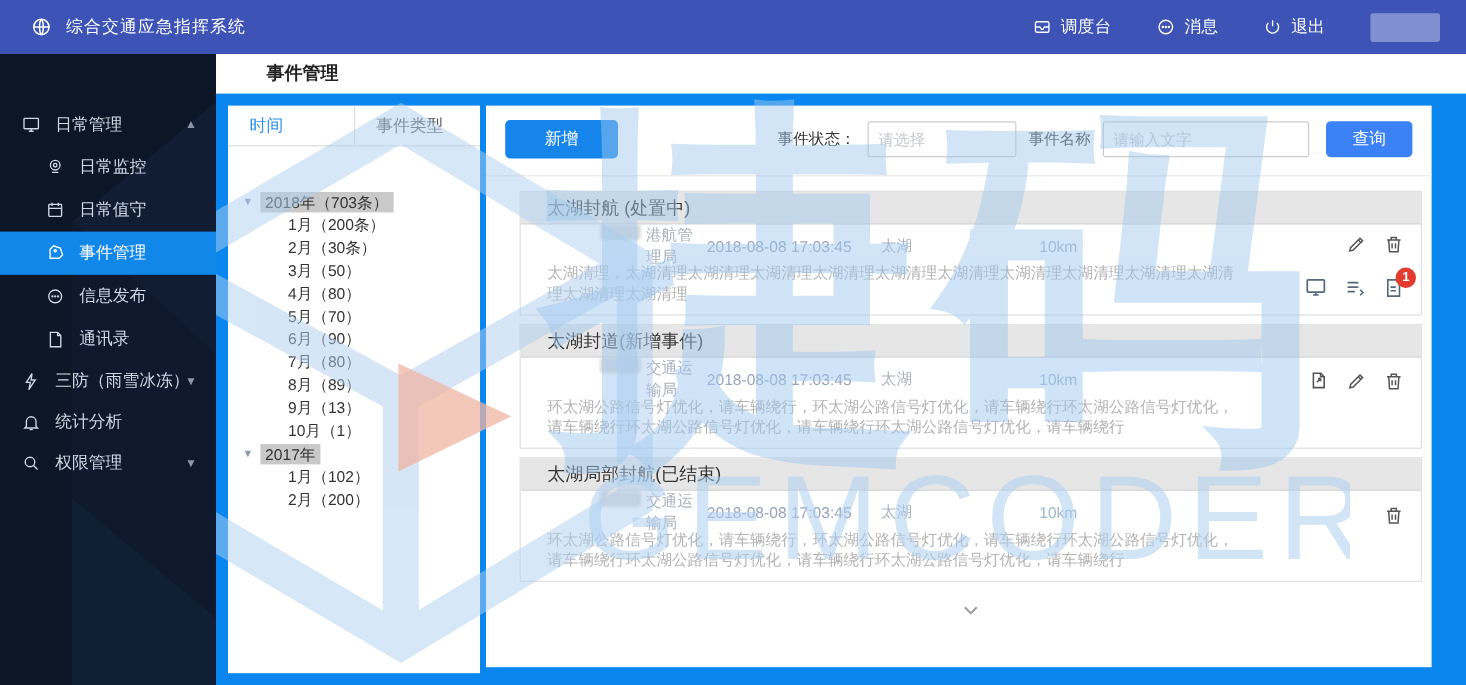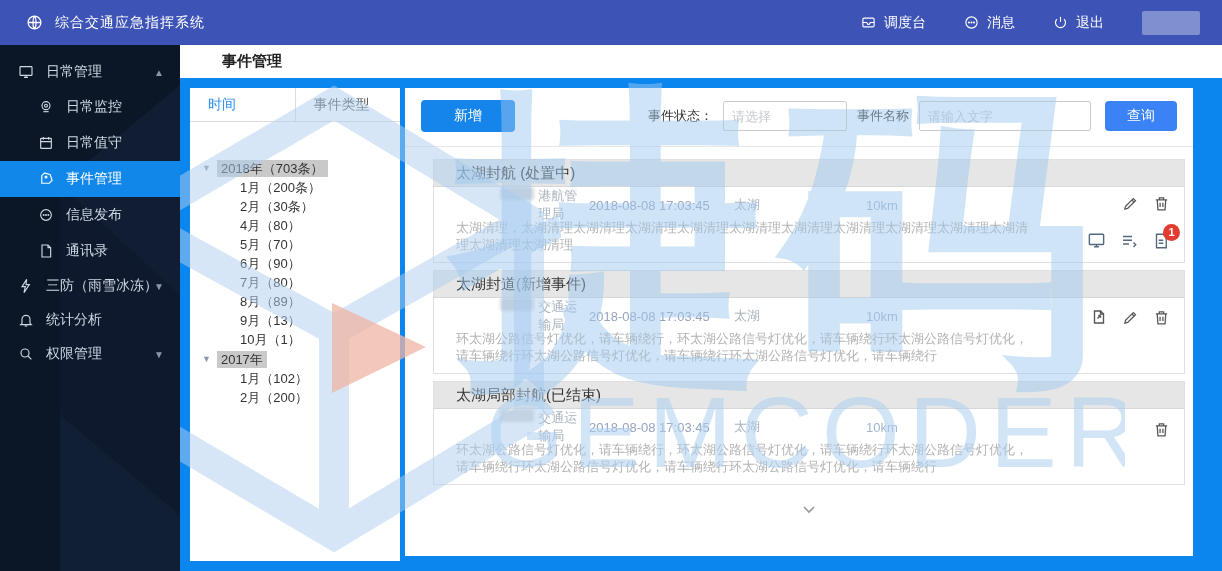--- a/index.html
+++ b/index.html
@@ -13,21 +13,21 @@
   .brand { display:flex; align-items:center; gap:12px; padding-left:26px; font-size:14px; letter-spacing:1px; }
   .topbar-right { margin-left:auto; display:flex; align-items:center; gap:38px; padding-right:22px; font-size:14px;text-align:right; }
   .top-item { display:flex; align-items:center; gap:8px; cursor:pointer; }
   .user-redact { width:58px; height:24px; background:rgba(255,255,255,.35); border-radius:2px; }
   .icon { display:inline-flex; align-items:center; justify-content:center; }
 
   
   .sidebar { position:absolute; left:0; top:45px; width:180px; height:526px;
     background:#0b1626; color:#cfd8e3; z-index:25; overflow:hidden; }
   .sidebar .pattern { position:absolute; inset:0; pointer-events:none; }
-  .menu { position:relative; padding-top:10px; }
+  .menu { position:relative; padding-top:10px;margin-top:32px; }
   .menu-item { height:36px; display:flex; align-items:center; gap:12px;
     padding-left:18px; font-size:14px; cursor:pointer; position:relative; }
   .menu-item.child { padding-left:38px;text-align:right; }
   .menu-item .chev { position:absolute; right:16px; color:#8a97a8; font-size:10px; }
   .menu-item.active { background:#1287ea; color:#fff; }
   .menu-item.header { height:34px; }
 
   
   .page-header { position:absolute; left:180px; top:45px; width:1042px; height:33px;
     background:#fff; display:flex; align-items:center; padding-left:42px;
@@ -246,20 +246,21 @@
       <span>事件类型</span>
     </div>
   </div>
   <div class="tree">
     <div class="tree-year">
       <span class="tree-arrow">▼</span>
       <span class="ylabel">2018年（703条）</span>
     </div>
     <div class="tree-month">1月（200条）</div>
     <div class="tree-month">2月（30条）</div>
+    <div class="tree-month">3月（50）</div>
     <div class="tree-month">4月（80）</div>
     <div class="tree-month">5月（70）</div>
     <div class="tree-month">6月（90）</div>
     <div class="tree-month">7月（80）</div>
     <div class="tree-month">8月（89）</div>
     <div class="tree-month">9月（13）</div>
     <div class="tree-month">10月（1）</div>
     <div class="tree-year">
       <span class="tree-arrow">▼</span>
       <span class="ylabel">2017年</span>

